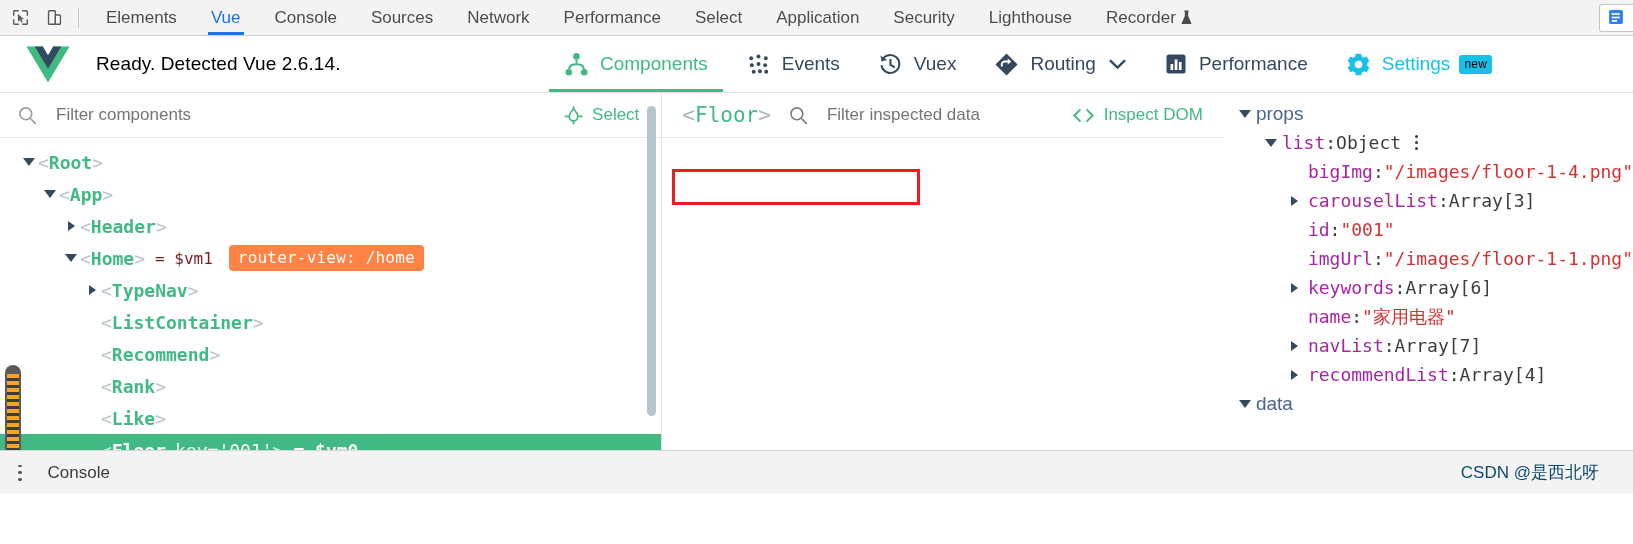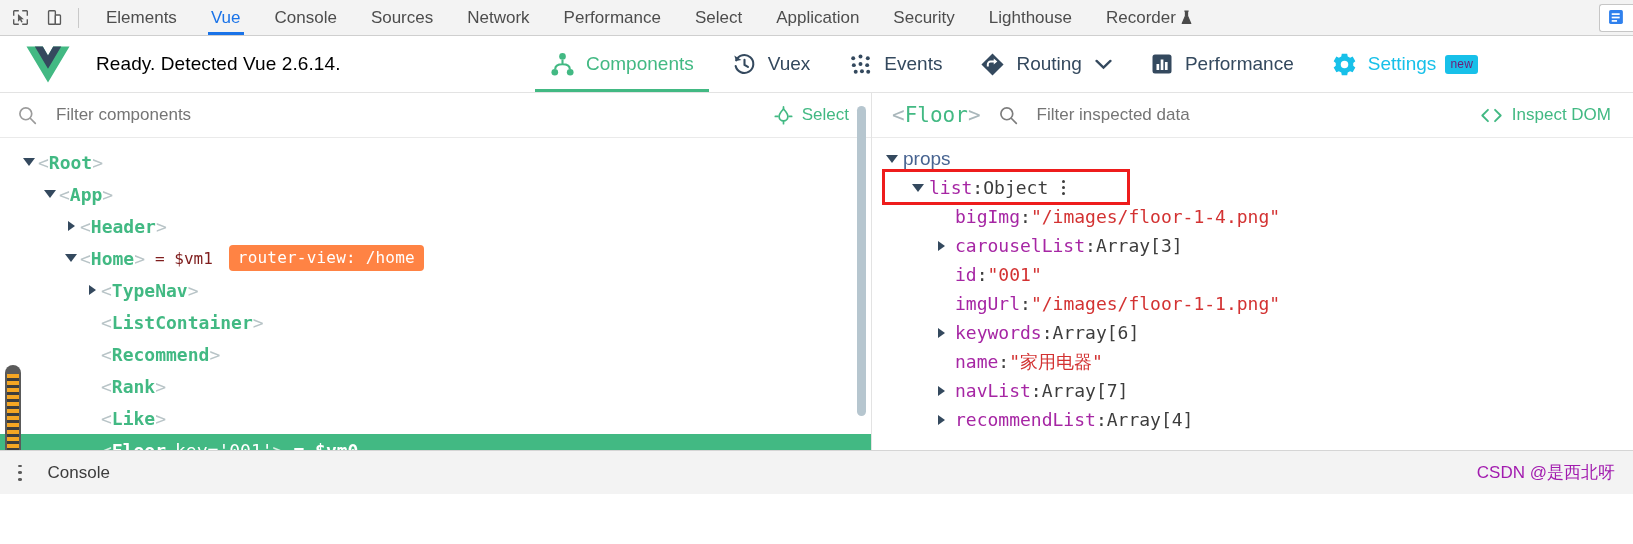--- a/index.html
+++ b/index.html
@@ -68,21 +68,21 @@
   }
   .vue-logo { margin-left: 26px; display: flex; align-items: center; }
   .vue-status {
     margin-left: 26px;
     font-size: 19px;
     color: #000000;
     letter-spacing: .1px;
   }
   .vue-nav {
     position: absolute;
-    left: 531px;
+    left: 545px;
     display: flex;
     align-items: center;
     height: 100%;
   }
   .vnav-item {
     display: flex; align-items: center;
     height: 100%;
     padding: 0 19px;
     font-size: 19px;
     color: #34495e;
@@ -93,40 +93,40 @@
   .vnav-item.active { color: #42b983; }
   .vnav-item.active::after {
     content: ""; position: absolute; left: 4px; right: 4px; bottom: 0;
     height: 3px; background: #42b983;
   }
   .vnav-item.settings { color: #17c0e9; }
   .chev { margin-left: 13px; display:flex; align-items:center; }
   .badge-new {
     margin-left: 9px;
     background: #17c0e9;
-    color: #701a75;
+    color: #000000;
     font-size: 12px;
     border-radius: 3px;
     padding: 2px 5px 3px;
     font-family: "Liberation Sans", sans-serif;
     letter-spacing: .3px;
   }
 
   
   .split { display: flex; height: 357px; }
   .pane-left {
     width: 872px;
     border-right: 1px solid #e3e3e3;
     display: flex; flex-direction: column;
     position: relative;
     background: #fff;
   }
   .pane-right {
     flex: 1;
-    display: flex; flex-direction: column;
+    display: flex; flex-direction: row;
     background: #fff;
     position: relative;
   }
 
   
   .filter-row {
     height: 45px;
     display: flex;
     align-items: center;
     border-bottom: 1px solid #eaeaea;
@@ -300,23 +300,23 @@
     height: 20px; justify-content: center;
   }
   .kebab span { width: 3.5px; height: 3.5px; background: #5a5a5a; border-radius: 50%; margin: 2px 0;}
   .bb-label {
     margin-left: 26px;
     font-size: 17px;
     color: #3c3c3c;
   }
   .watermark {
     position: absolute;
-    right: 18px;
+    right: 34px;
     font-size: 17px;
-    color: #a21caf;
+    color: #0c4a6e;
     font-family: "Liberation Sans", sans-serif;
   }
 </style>
 </head>
 <body>
 
 <div class="devtools-bar">
   <div class="dt-icon-btn">
     <svg width="17" height="17" viewBox="0 0 20 20">
       <path d="M2 2 h6 M2 2 v6 M18 2 h-6 M18 2 v6 M2 18 h6 M2 18 v-6 M18 18 h-6 M18 18 v-6" stroke="#5a5a5a" stroke-width="1.6" fill="none"></path>
@@ -398,31 +398,20 @@
     <div class="vnav-item active">
       <span class="vn-ico">
         <svg width="25" height="25" viewBox="0 0 24 24">
           <circle cx="12" cy="4.2" r="3.2" fill="#42b983"></circle>
           <circle cx="4.6" cy="19.4" r="3.2" fill="#42b983"></circle>
           <circle cx="19.4" cy="19.4" r="3.2" fill="#42b983"></circle>
           <path d="M12 7.5 v4.2 M5 16.4 C5 12.5 8 11.7 12 11.7 C16 11.7 19 12.5 19 16.4" stroke="#42b983" stroke-width="2" fill="none"></path>
         </svg>
       </span>
       <span>Components</span>
-    </div>
-
-    <div class="vnav-item">
-      <span class="vn-ico">
-        <svg width="25" height="25" viewBox="0 0 24 24">
-          <path d="M4 8 A8.6 8.6 0 1 1 3.5 13.4" stroke="#34495e" stroke-width="2" fill="none" stroke-linecap="round"></path>
-          <path d="M2.2 3.4 L3.8 8.6 L9 7.6 Z" fill="#34495e"></path>
-          <path d="M12 7.4 v4.9 l3.3 2" stroke="#34495e" stroke-width="2" fill="none" stroke-linecap="round"></path>
-        </svg>
-      </span>
-      <span>Vuex</span>
     </div>
 
     <div class="vnav-item">
       <span class="vn-ico">
         <svg width="25" height="25" viewBox="0 0 24 24">
           <g fill="#34495e">
             <circle cx="5" cy="6" r="1.9"></circle>
               <circle cx="12" cy="4.3" r="1.9"></circle>
               <circle cx="19" cy="6" r="1.9"></circle>
             <circle cx="5.6" cy="12.6" r="1.9"></circle>
@@ -433,20 +422,31 @@
               <circle cx="19.4" cy="19" r="1.9"></circle>
           </g>
         </svg>
       </span>
       <span>Events</span>
     </div>
 
     <div class="vnav-item">
       <span class="vn-ico">
         <svg width="25" height="25" viewBox="0 0 24 24">
+          <path d="M4 8 A8.6 8.6 0 1 1 3.5 13.4" stroke="#34495e" stroke-width="2" fill="none" stroke-linecap="round"></path>
+          <path d="M2.2 3.4 L3.8 8.6 L9 7.6 Z" fill="#34495e"></path>
+          <path d="M12 7.4 v4.9 l3.3 2" stroke="#34495e" stroke-width="2" fill="none" stroke-linecap="round"></path>
+        </svg>
+      </span>
+      <span>Vuex</span>
+    </div>
+
+    <div class="vnav-item">
+      <span class="vn-ico">
+        <svg width="25" height="25" viewBox="0 0 24 24">
           <rect x="12" y="1.4" width="15" height="15" transform="rotate(45 12 1.4)" fill="#34495e"></rect>
           <path d="M7.5 13.8 v-2 a2.6 2.6 0 0 1 2.6-2.6 h5" stroke="#fff" stroke-width="1.9" fill="none"></path>
           <path d="M13.2 6.3 L16.6 9.2 L13.2 12.1 Z" fill="#fff"></path>
         </svg>
       </span>
       <span>Routing</span>
       <span class="chev">
         <svg width="17" height="11" viewBox="0 0 16 10">
           <path d="M1.5 1.6 L8 8 L14.5 1.6" stroke="#34495e" stroke-width="2.2" fill="none" stroke-linecap="round"></path>
         </svg>
@@ -694,20 +694,26 @@
           <span class="v-plain">Array[7]</span>
         </div>
         <div class="ins-row" style="padding-left: 52px;">
           <span class="tri-sm">
             <i></i>
           </span>
           <span class="k">recommendList</span>
           <span class="v-plain">: </span>
           <span class="v-plain">Array[4]</span>
         </div>
+        <div class="ins-row">
+          <span class="tri-sm open">
+            <i></i>
+          </span>
+          <span class="ins-group">data</span>
+        </div>
       </div>
     <div class="redbox" id="redbox" style="left: 10px; top: 76px; width: 248px; height: 36px; border-color: rgb(238, 28, 28);"></div>
   </div>
 </div>
 
 <div class="bottom-bar">
   <div class="kebab">
     <span></span>
       <span></span>
       <span></span>

